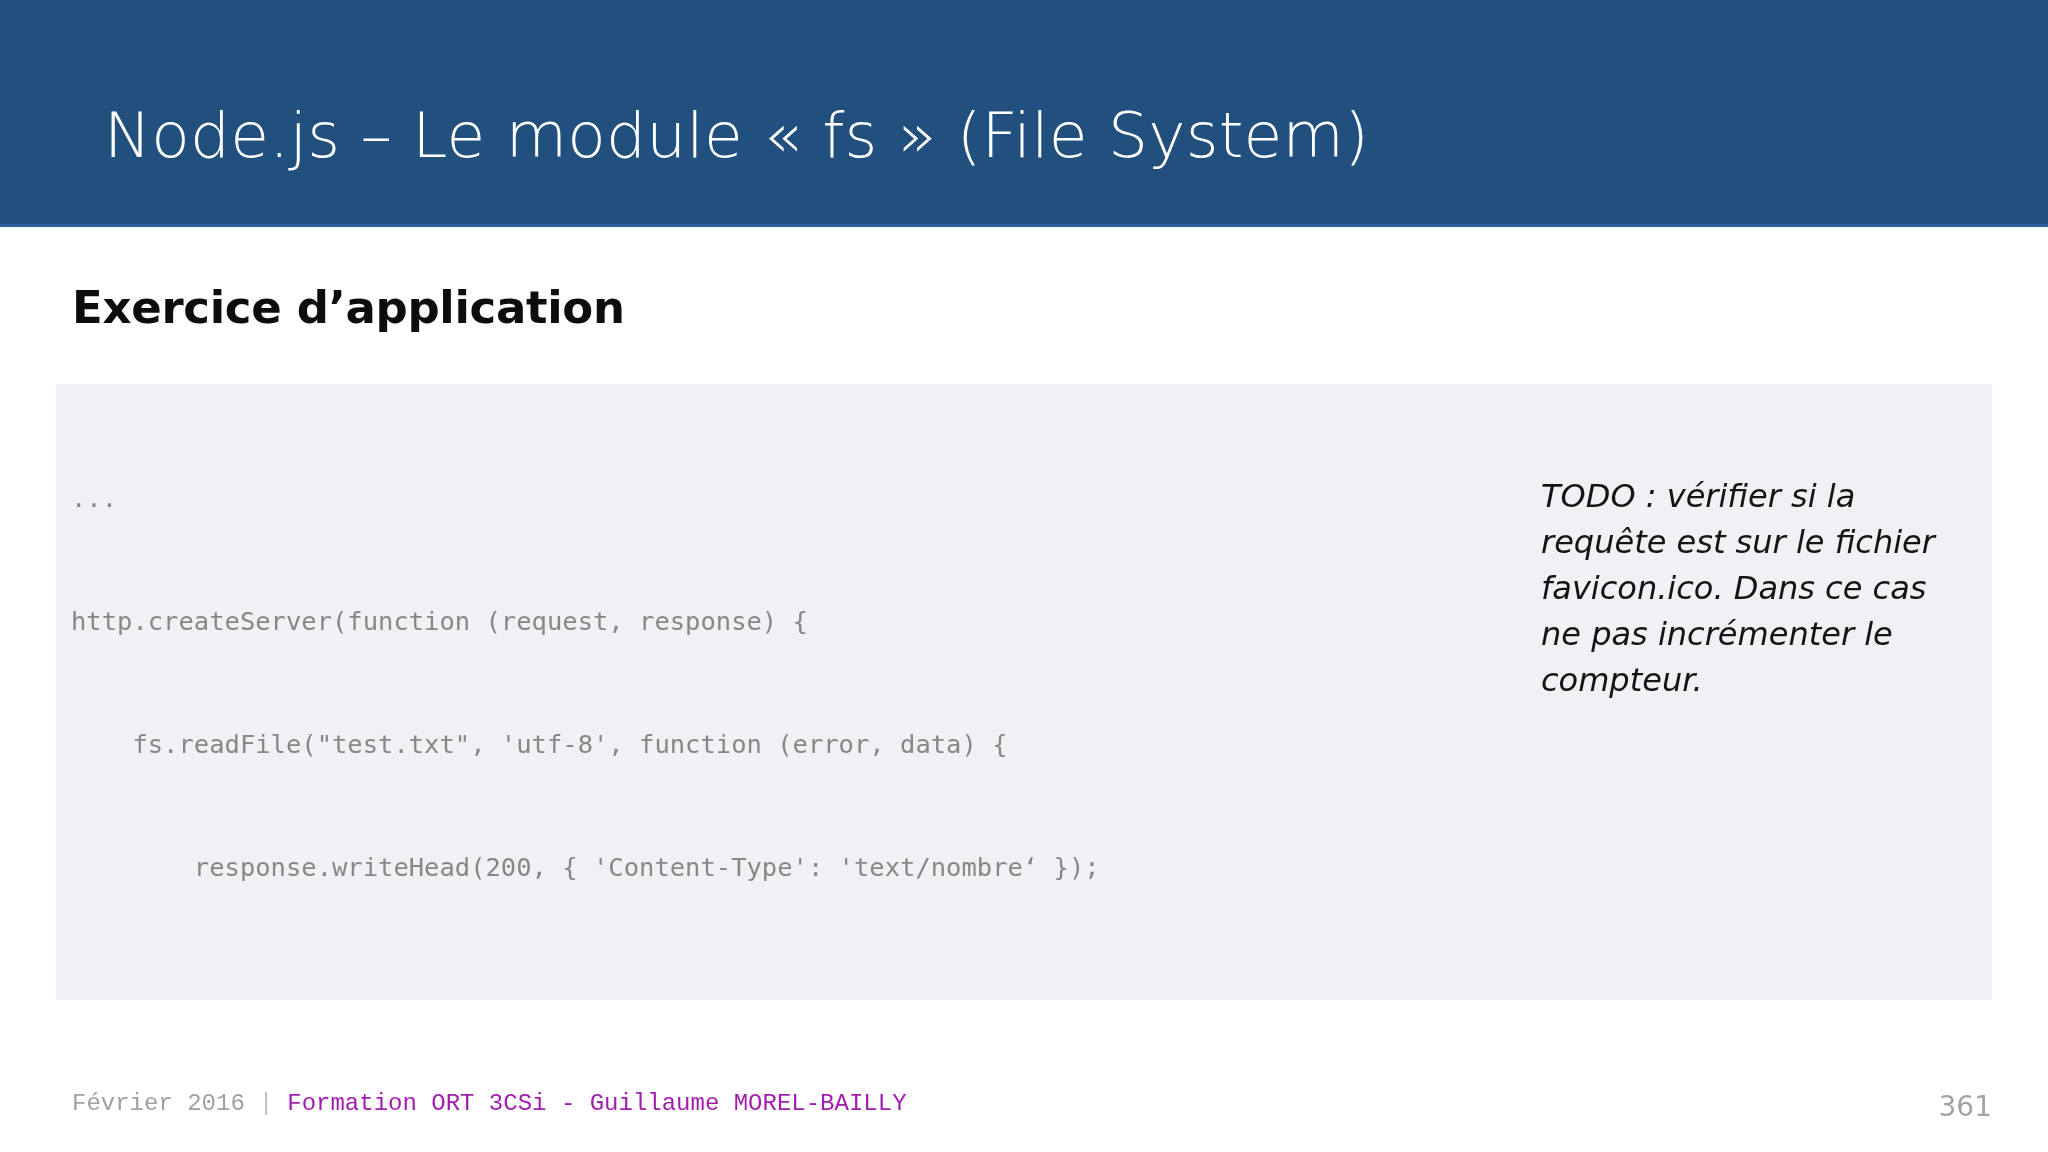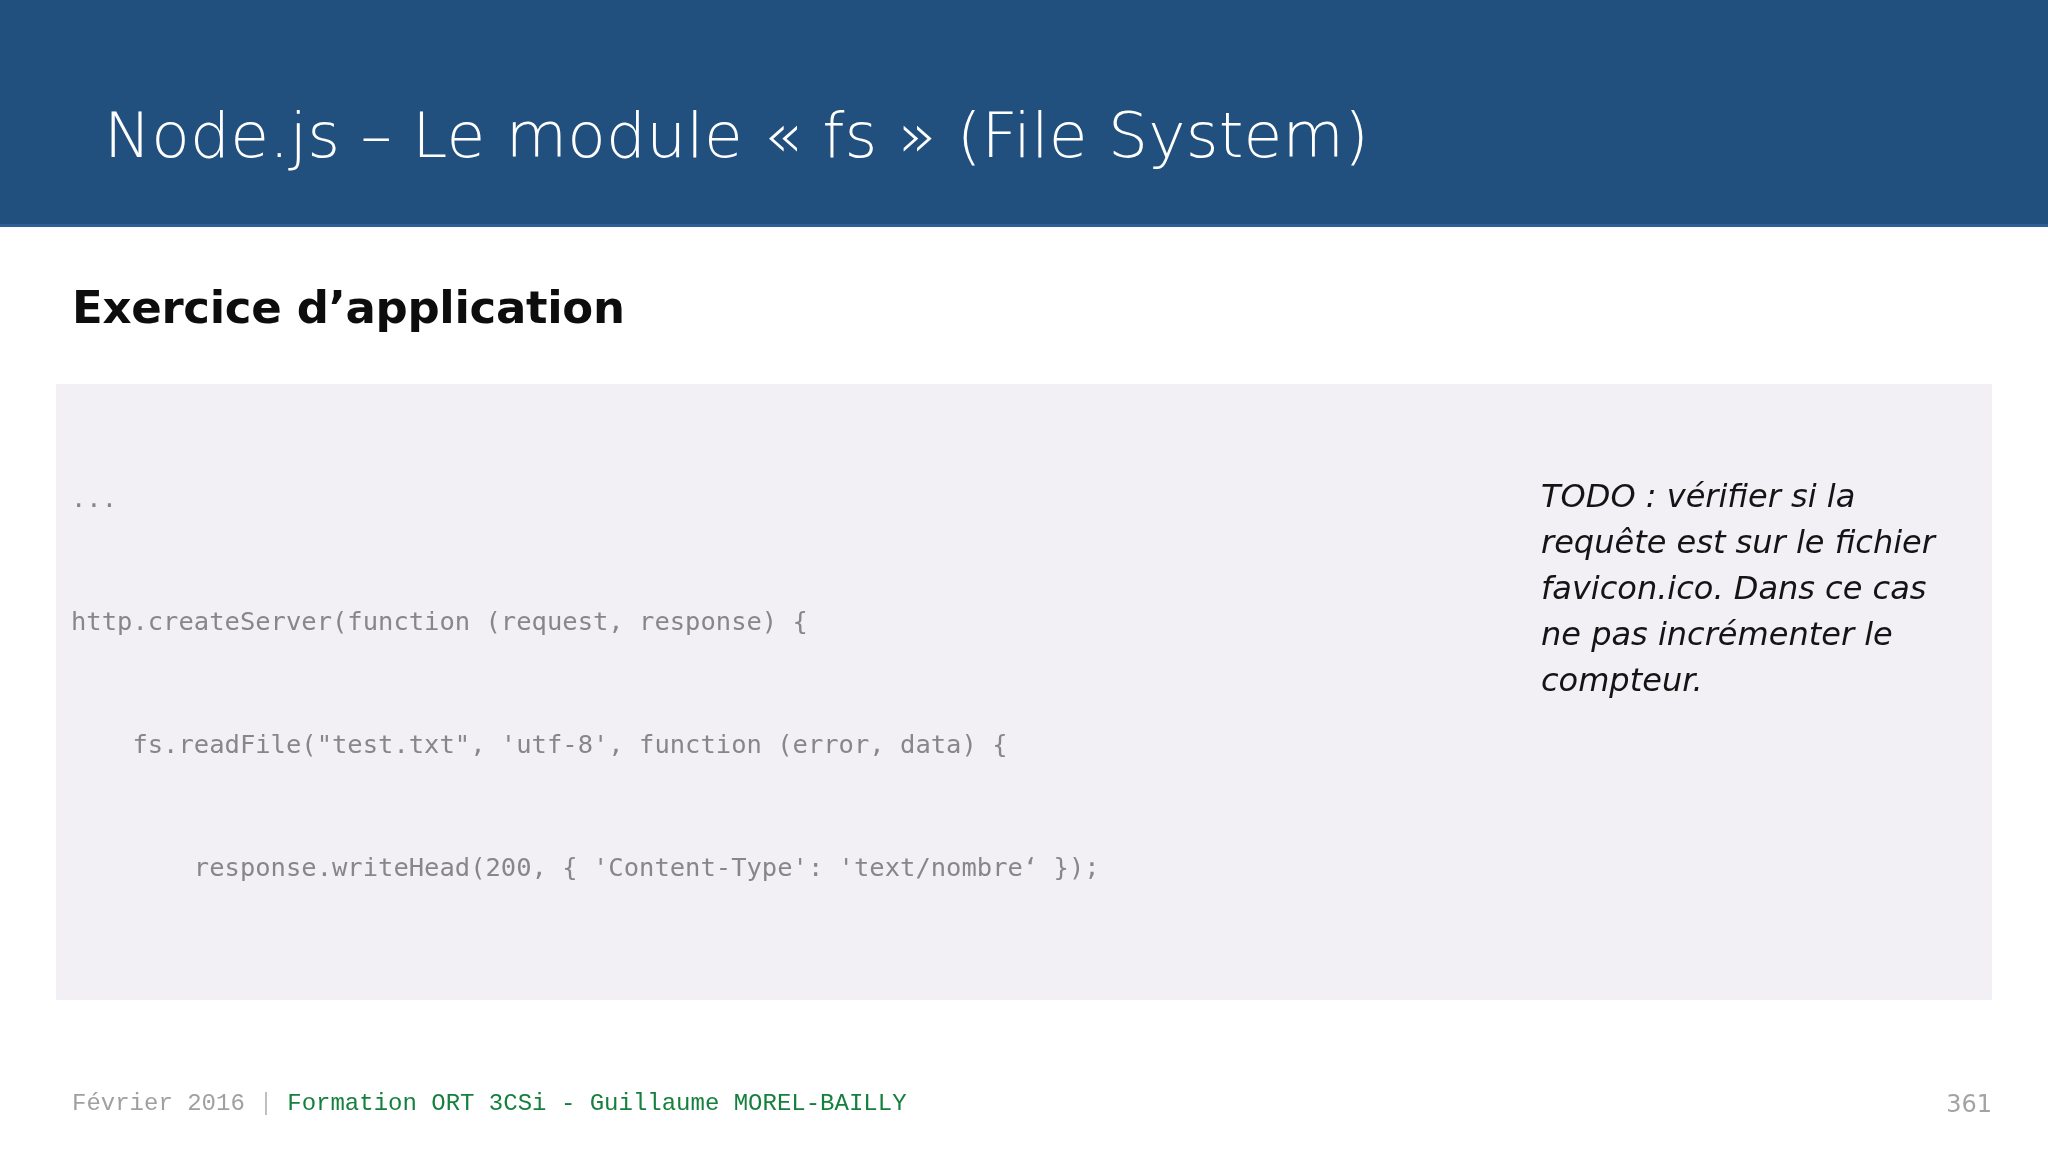--- a/index.html
+++ b/index.html
@@ -122,27 +122,27 @@
     color: #A3A3A3;
     white-space: nowrap;
     display: flex;
     align-items: baseline;
   }
   .footer-date { color: #A0A0A0; }
   .footer-sep {
     margin: 0 14px;
     color: #BDBDBD;
   }
-  .footer-course { color: #15803d; }
+  .footer-course { color: #a21caf; }
   .footer-page {
     position: absolute;
     right: 56px;
     top: 1090px;
     font-family: "DejaVu Sans", sans-serif;
-    font-size: 24px;
+    font-size: 28px;
     color: #A3A3A3;
     white-space: nowrap;
   }
 </style>
 </head>
 <body>
 
 <div class="slide">
 
   <div class="header-band"></div>

